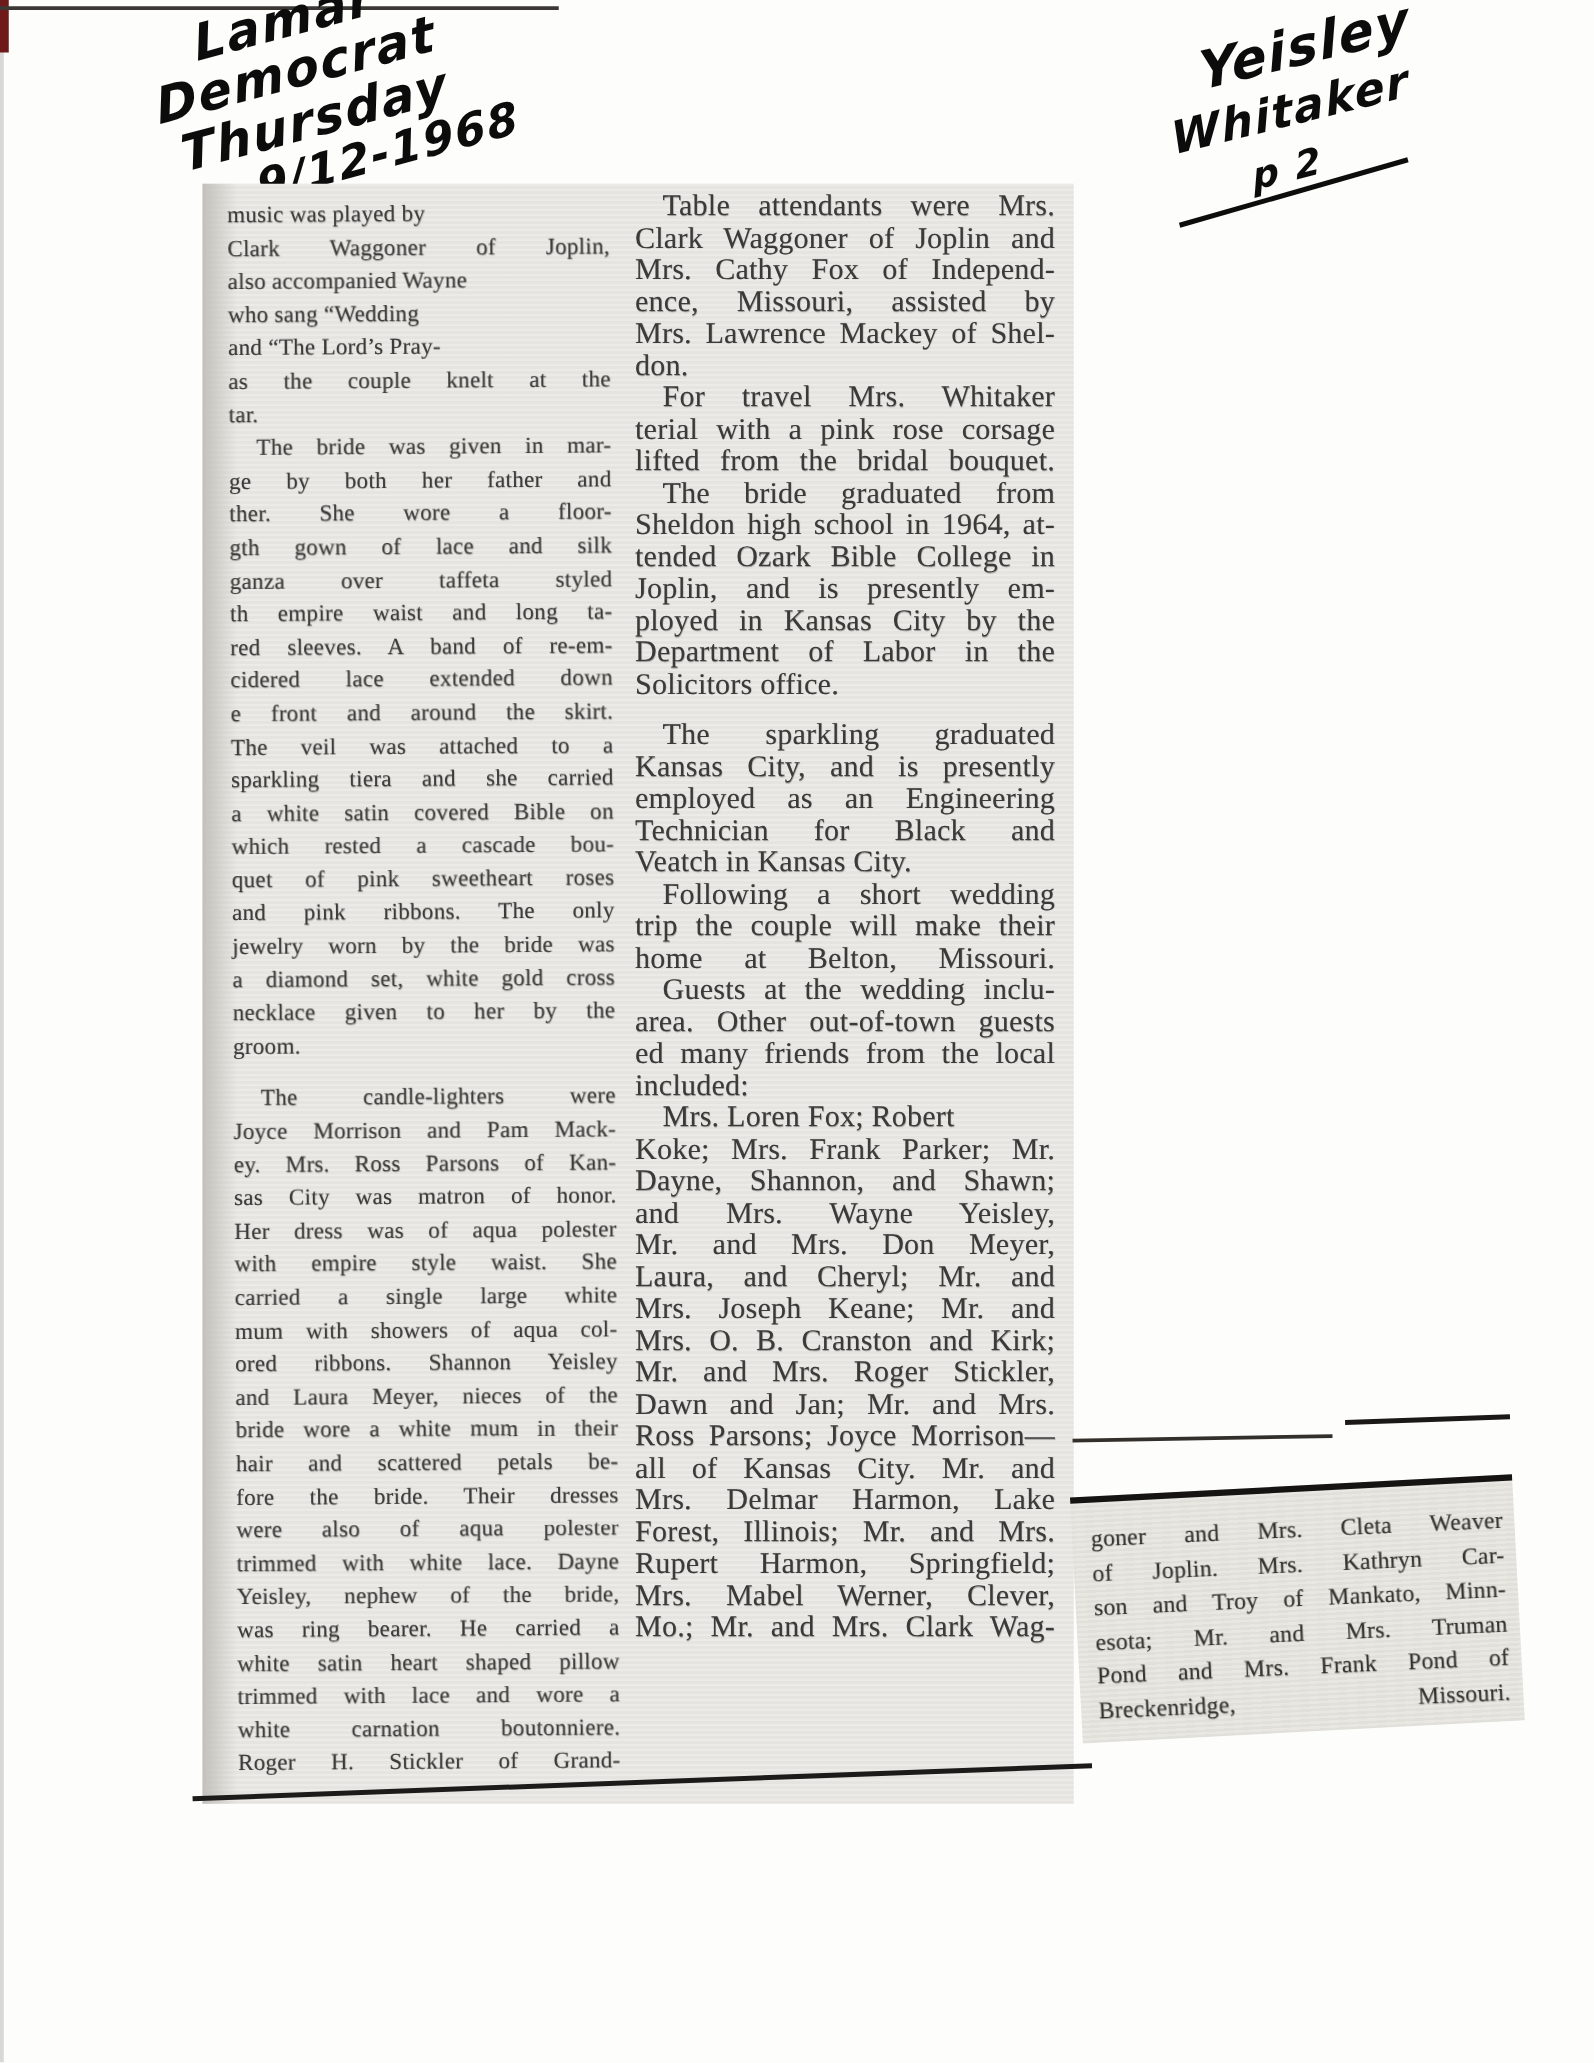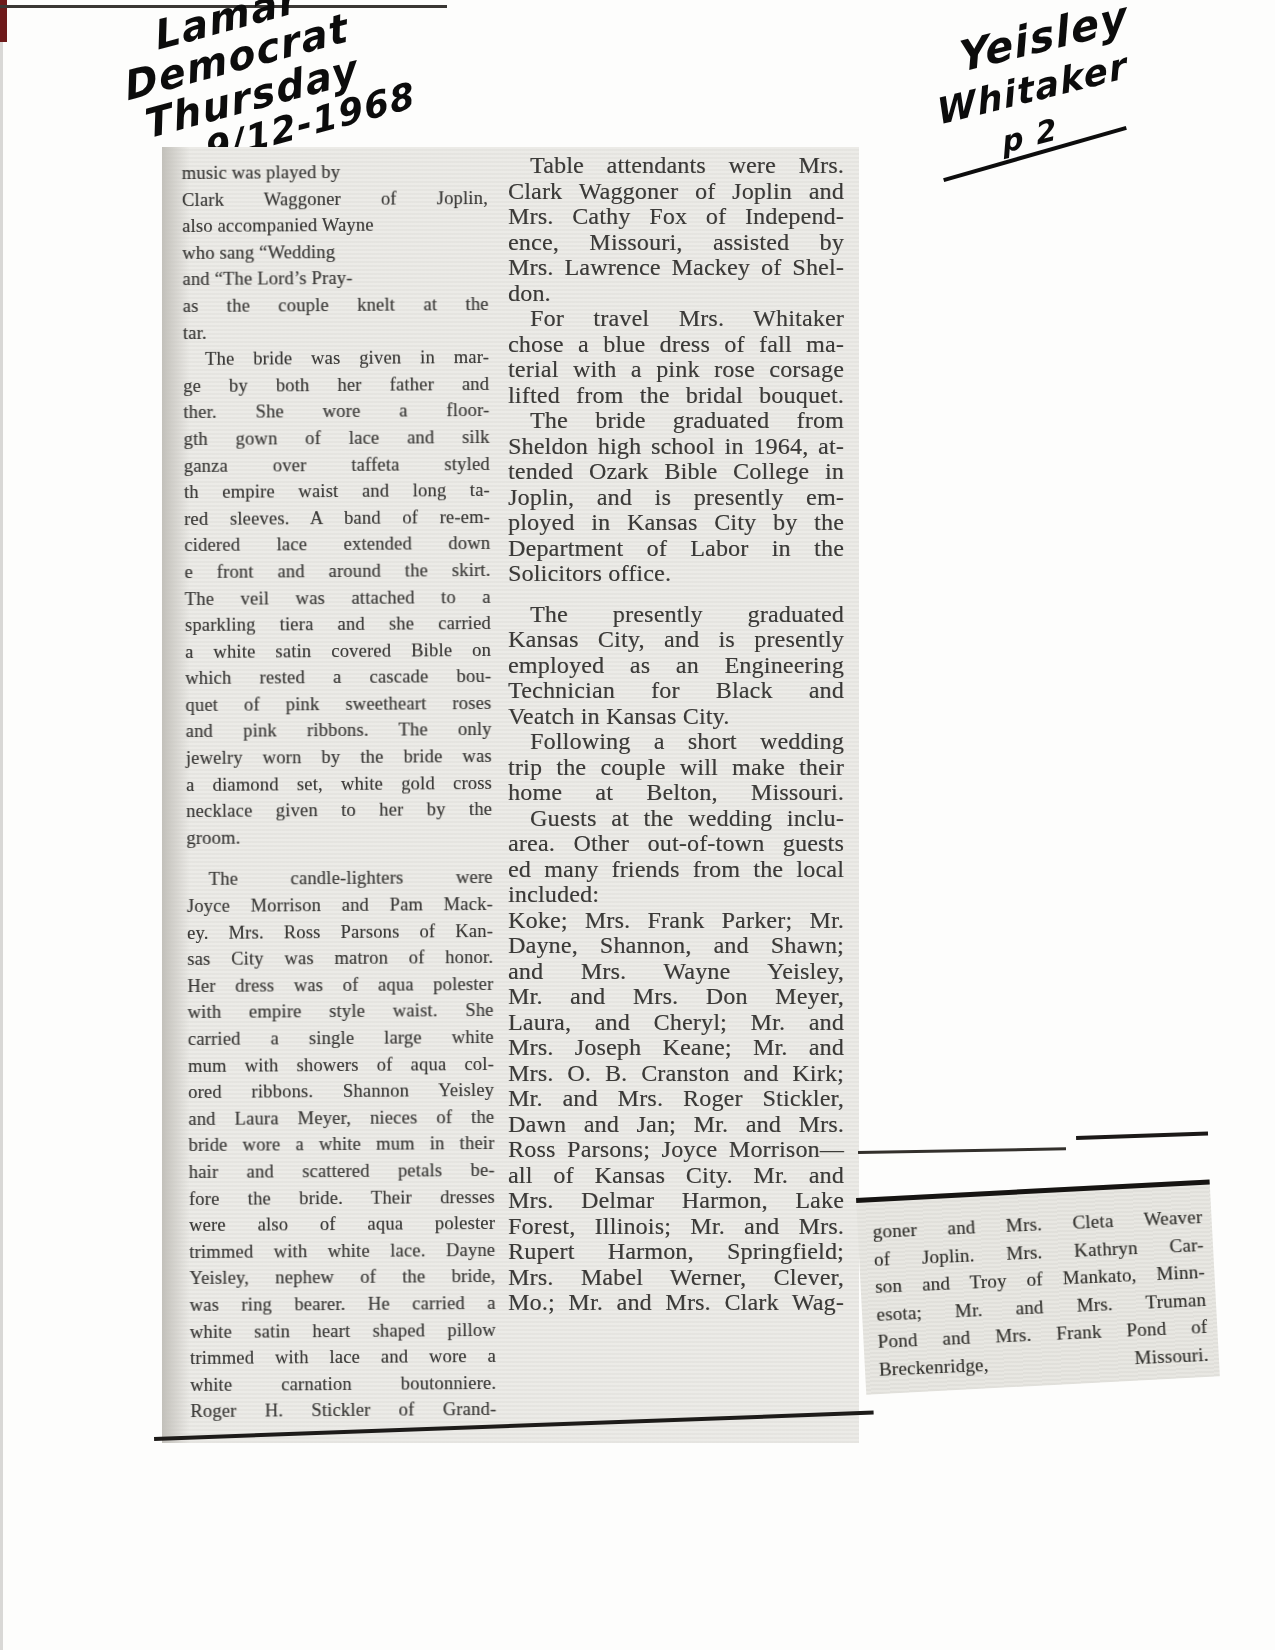--- a/index.html
+++ b/index.html
@@ -145,43 +145,43 @@
     <div class="line">Roger H. Stickler of Grand-</div>
   </div>
 <div class="col col-mid">
     <div class="line indent">Table attendants were Mrs.</div>
     <div class="line">Clark Waggoner of Joplin and</div>
     <div class="line">Mrs. Cathy Fox of Independ-</div>
     <div class="line">ence, Missouri, assisted by</div>
     <div class="line">Mrs. Lawrence Mackey of Shel-</div>
     <div class="line no-stretch">don.</div>
     <div class="line indent">For travel Mrs. Whitaker</div>
-    <div class="line">chose a blue dress of fall ma-</div>
     <div class="line">terial with a pink rose corsage</div>
     <div class="line">lifted from the bridal bouquet.</div>
     <div class="line indent">The bride graduated from</div>
     <div class="line">Sheldon high school in 1964, at-</div>
     <div class="line">tended Ozark Bible College in</div>
     <div class="line">Joplin, and is presently em-</div>
     <div class="line">ployed in Kansas City by the</div>
     <div class="line">Department of Labor in the</div>
     <div class="line no-stretch">Solicitors office.</div>
     <div class="line gap"></div>
-    <div class="line indent">The presently graduated</div>
+    <div class="line indent">The sparkling graduated</div>
     <div class="line">Kansas City, and is presently</div>
     <div class="line">employed as an Engineering</div>
     <div class="line">Technician for Black and</div>
     <div class="line no-stretch">Veatch in Kansas City.</div>
     <div class="line indent">Following a short wedding</div>
     <div class="line">trip the couple will make their</div>
     <div class="line">home at Belton, Missouri.</div>
     <div class="line indent">Guests at the wedding inclu-</div>
     <div class="line">area. Other out-of-town guests</div>
     <div class="line">ed many friends from the local</div>
     <div class="line no-stretch">included:</div>
+    <div class="line indent no-stretch">Mrs. Loren Fox; Robert</div>
     <div class="line">Koke; Mrs. Frank Parker; Mr.</div>
     <div class="line">Dayne, Shannon, and Shawn;</div>
     <div class="line">and Mrs. Wayne Yeisley,</div>
     <div class="line">Mr. and Mrs. Don Meyer,</div>
     <div class="line">Laura, and Cheryl; Mr. and</div>
     <div class="line">Mrs. Joseph Keane; Mr. and</div>
     <div class="line">Mrs. O. B. Cranston and Kirk;</div>
     <div class="line">Mr. and Mrs. Roger Stickler,</div>
     <div class="line">Dawn and Jan; Mr. and Mrs.</div>
     <div class="line">Ross Parsons; Joyce Morrison—</div>

